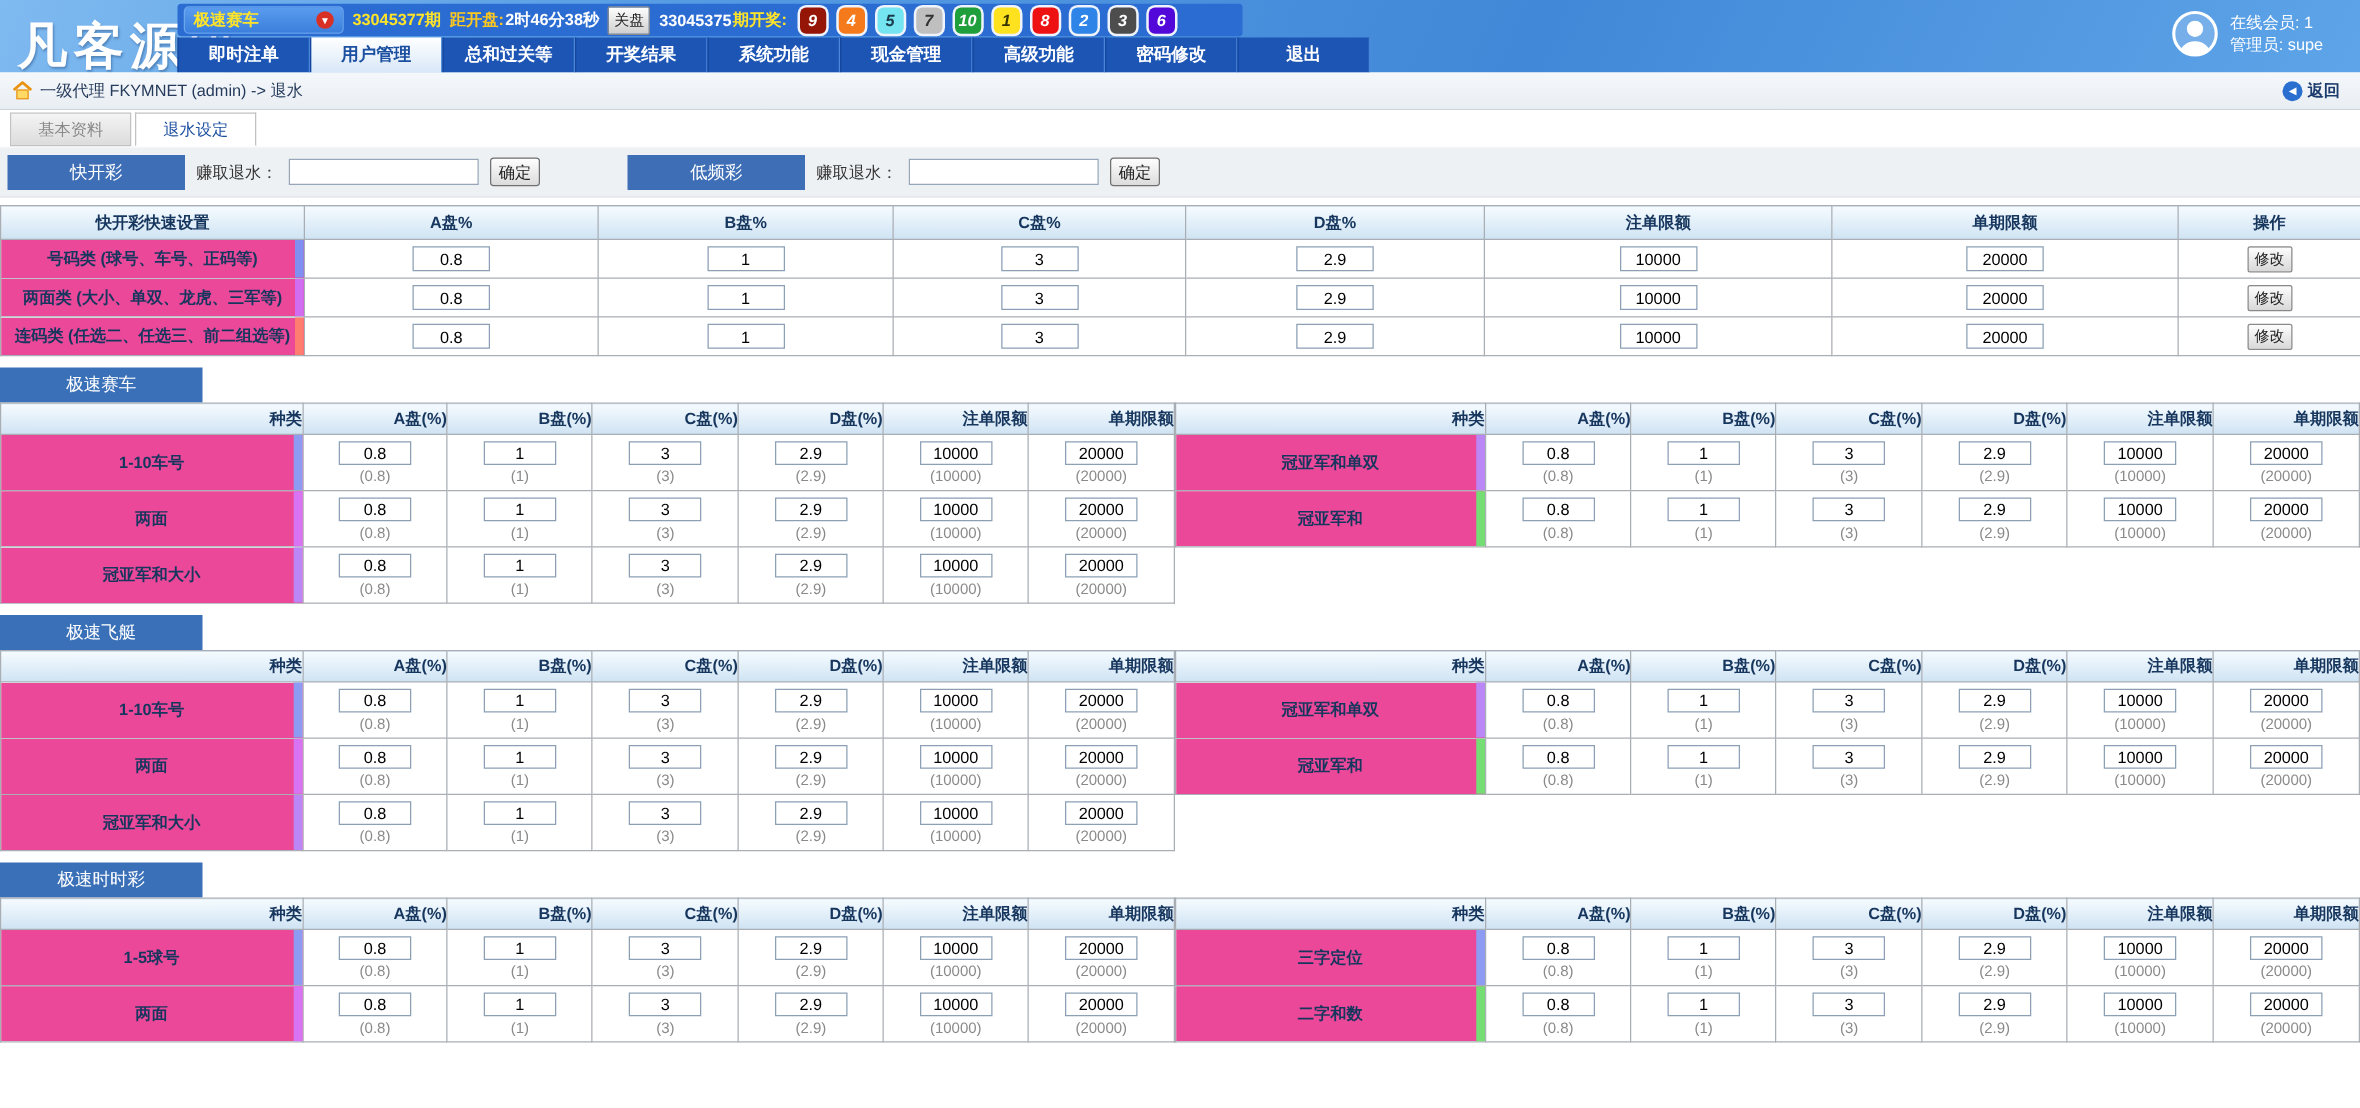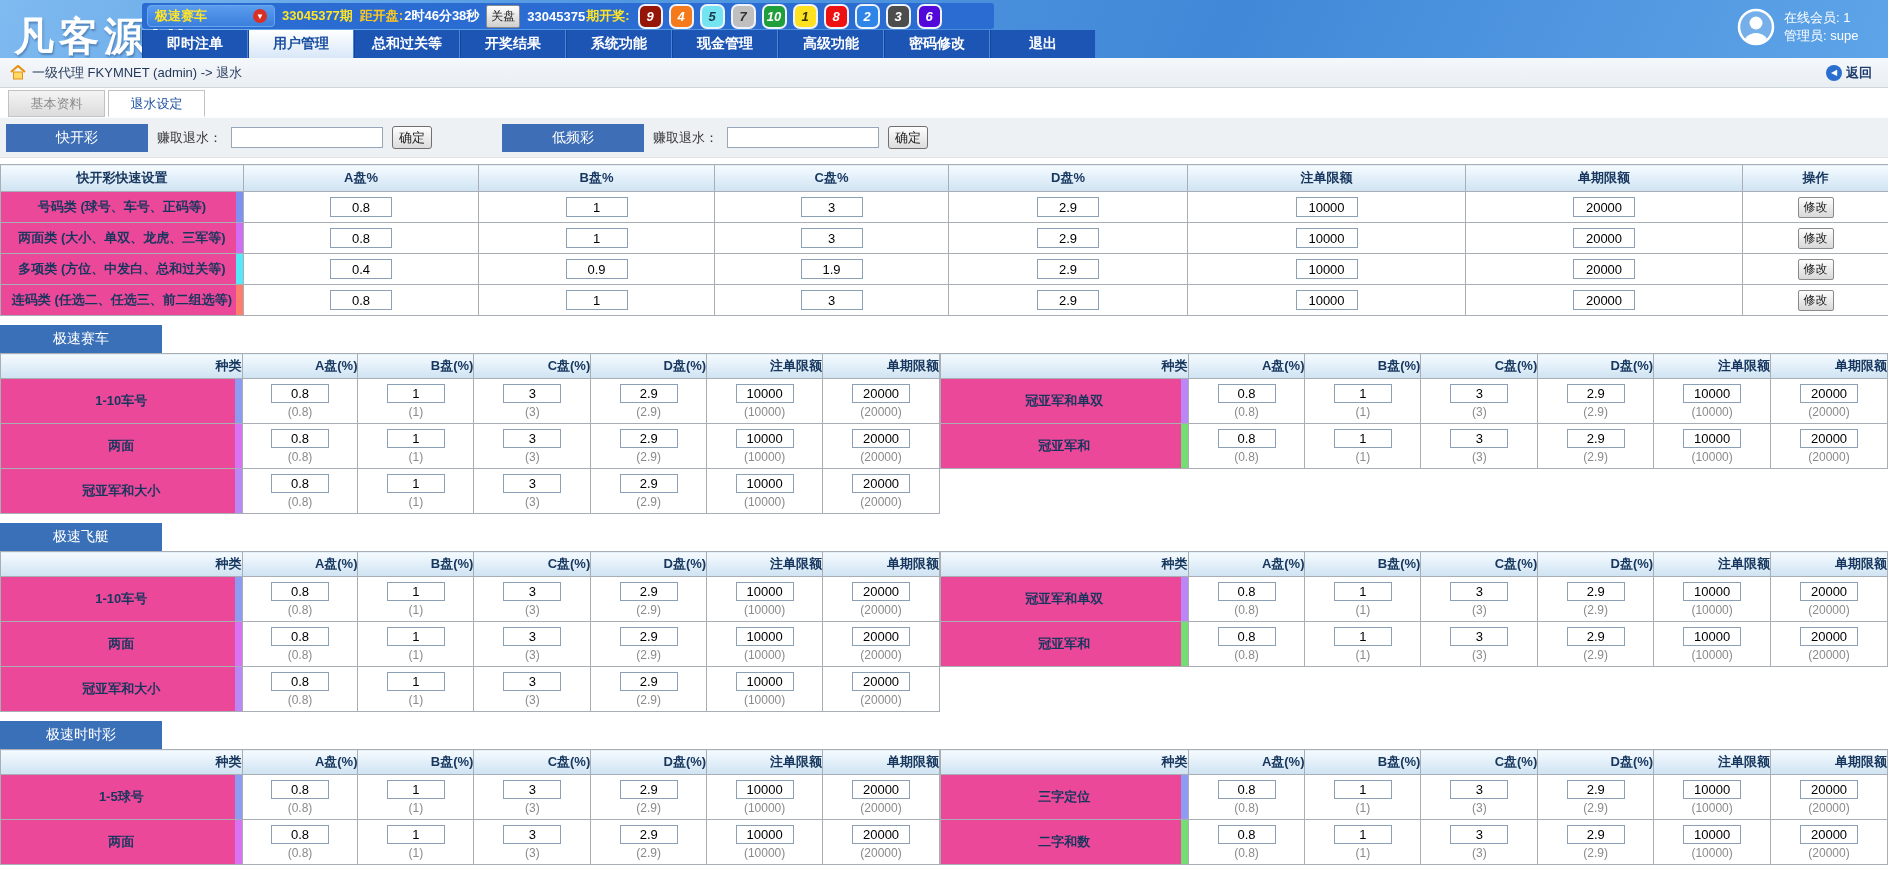--- a/index.html
+++ b/index.html
@@ -209,31 +209,20 @@
         <span class="strip" style="background:#d06df0"></span></td>
         <td><input class="cell-in" value="0.8" style=""></td>
         <td><input class="cell-in" value="1" style=""></td>
         <td><input class="cell-in" value="3" style=""></td>
         <td><input class="cell-in" value="2.9" style=""></td>
         <td><input class="cell-in" value="10000" style=""></td>
         <td><input class="cell-in" value="20000" style=""></td>
         <td><button class="btn-mini">修改</button></td>
     </tr>
       <tr>
-      <td class="lab">多项类 (方位、中发白、总和过关等)
-        <span class="strip" style="background:#55e8fa"></span></td>
-        <td><input class="cell-in" value="0.4" style=""></td>
-        <td><input class="cell-in" value="0.9" style=""></td>
-        <td><input class="cell-in" value="1.9" style=""></td>
-        <td><input class="cell-in" value="2.9" style=""></td>
-        <td><input class="cell-in" value="10000" style=""></td>
-        <td><input class="cell-in" value="20000" style=""></td>
-        <td><button class="btn-mini">修改</button></td>
-    </tr>
-      <tr>
       <td class="lab">连码类 (任选二、任选三、前二组选等)
         <span class="strip" style="background:#ff7d6e"></span></td>
         <td><input class="cell-in" value="0.8" style=""></td>
         <td><input class="cell-in" value="1" style=""></td>
         <td><input class="cell-in" value="3" style=""></td>
         <td><input class="cell-in" value="2.9" style=""></td>
         <td><input class="cell-in" value="10000" style=""></td>
         <td><input class="cell-in" value="20000" style=""></td>
         <td><button class="btn-mini">修改</button></td>
     </tr>

